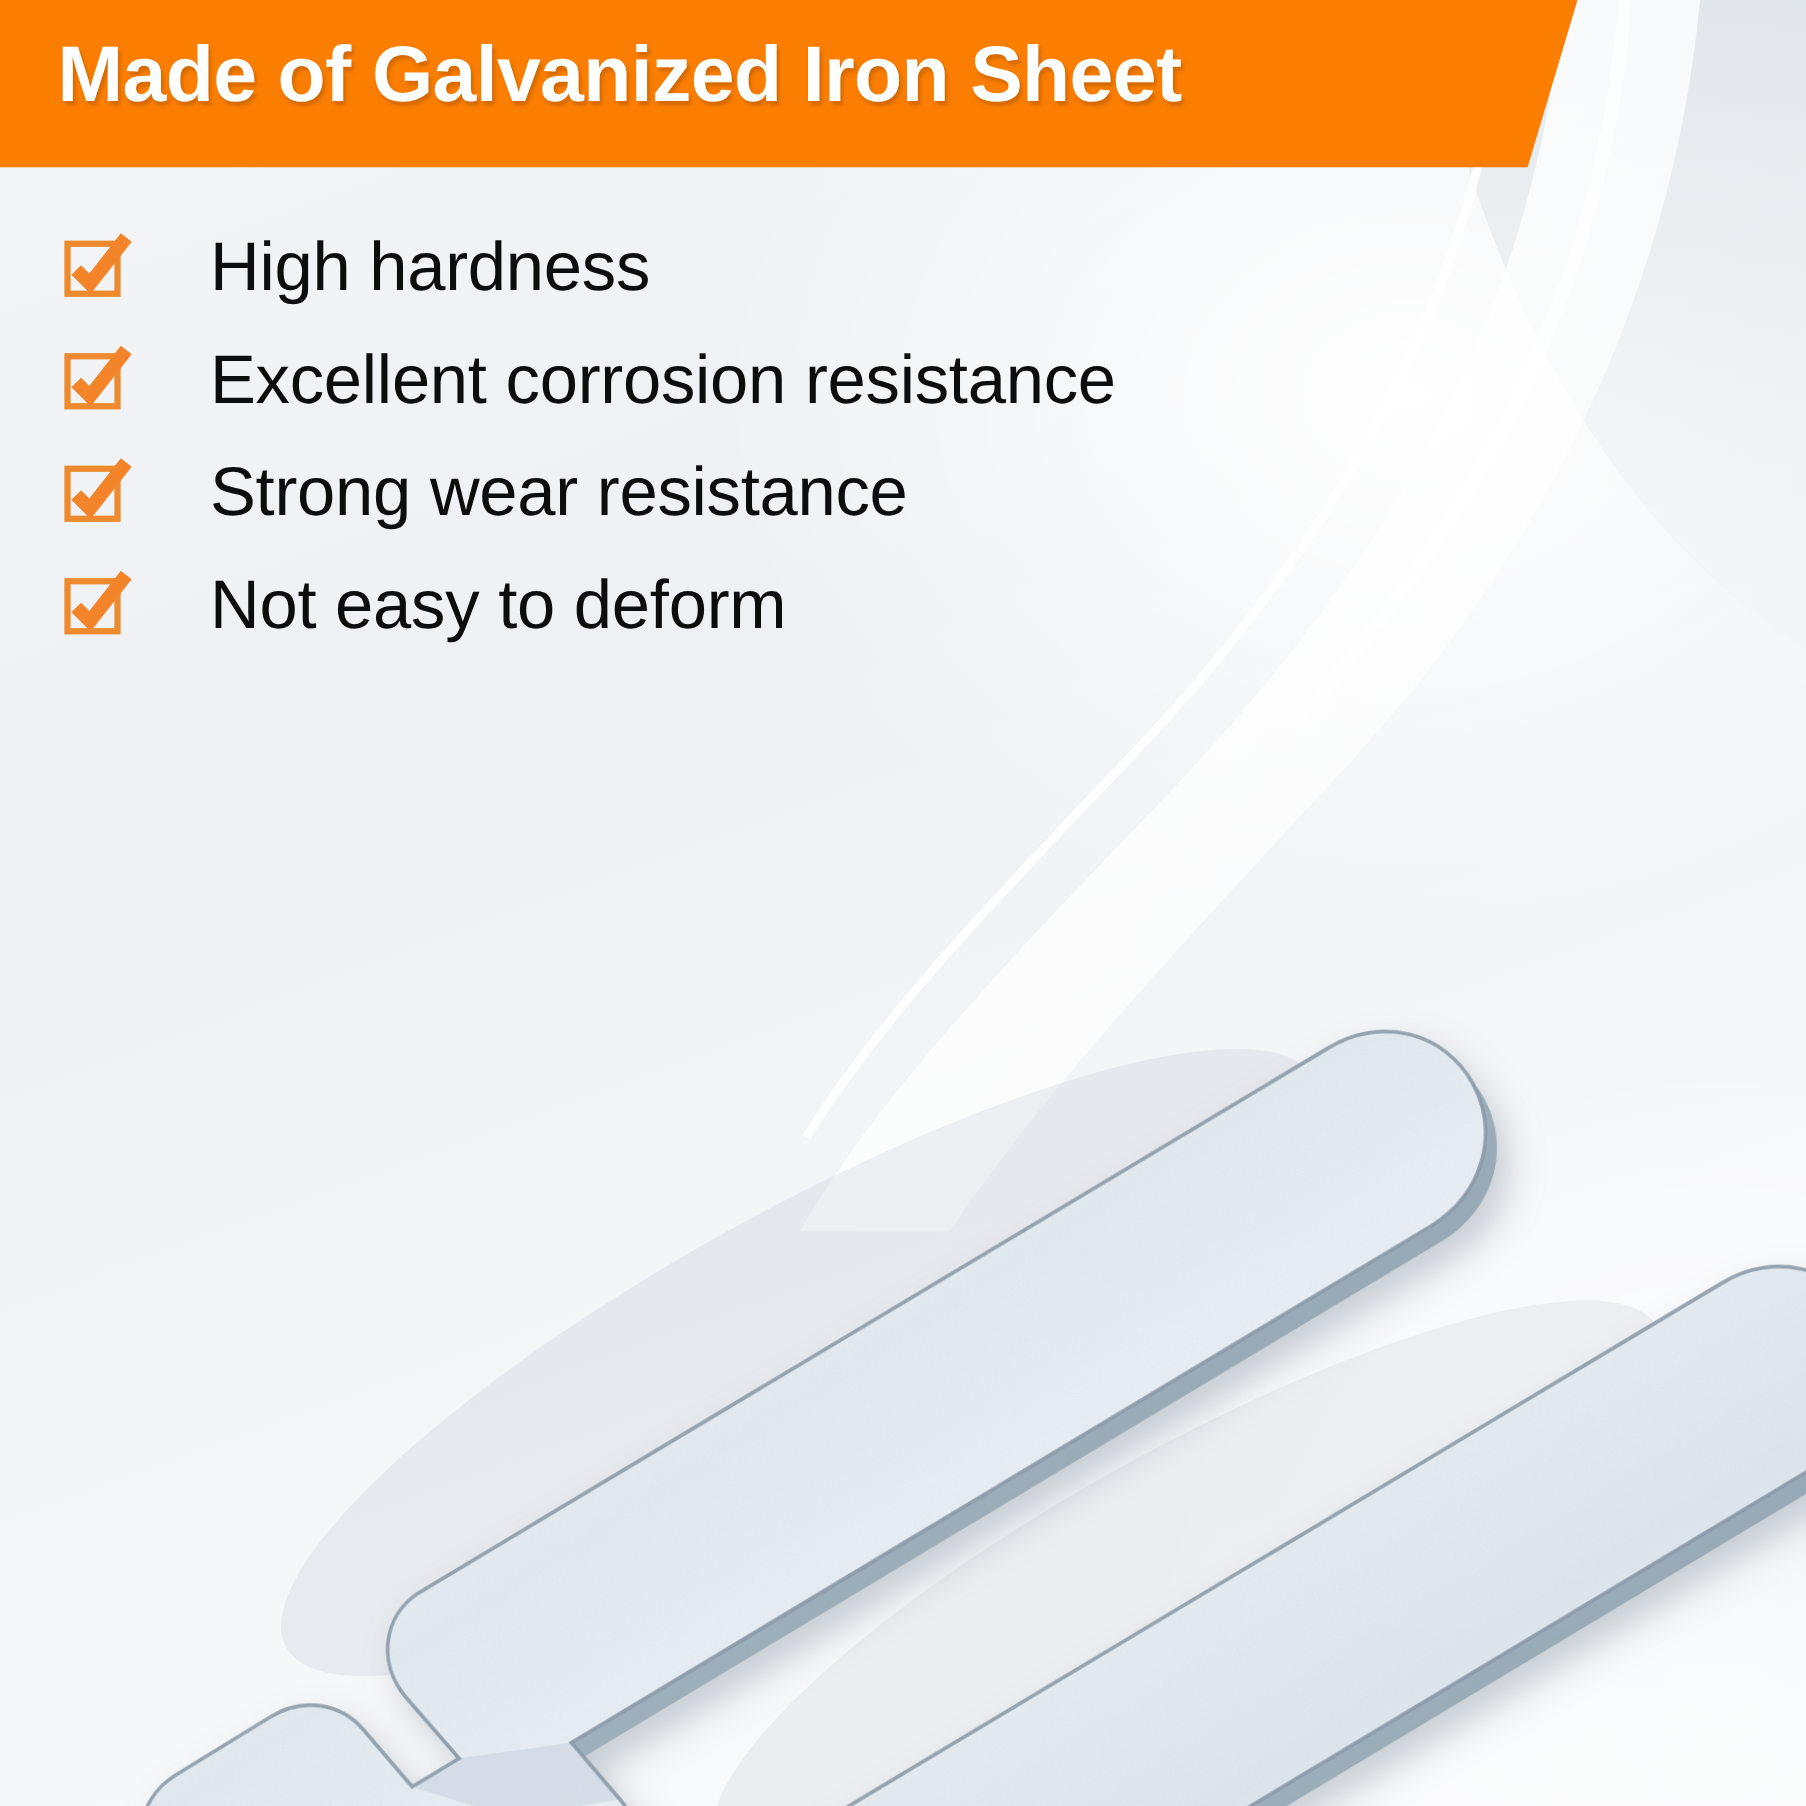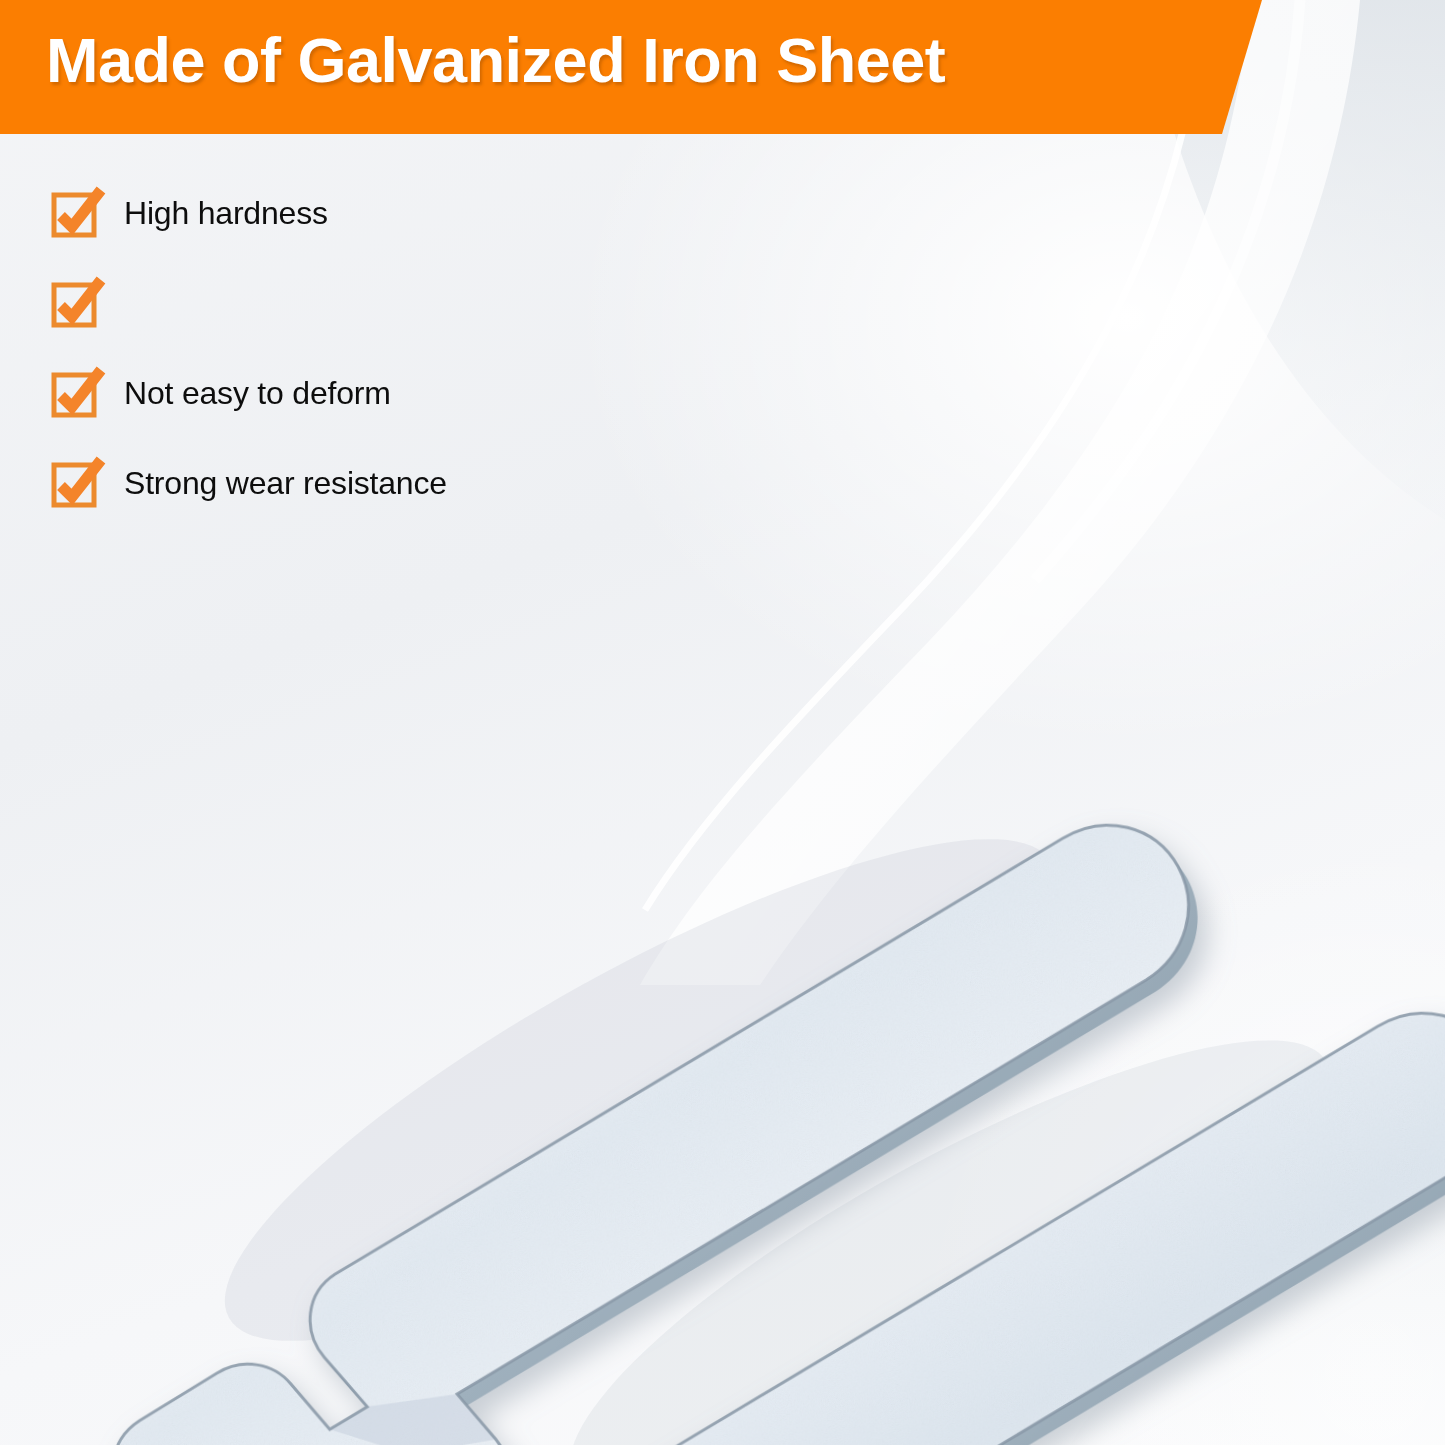--- a/index.html
+++ b/index.html
@@ -55,25 +55,26 @@
     height:90px;
   }
   .check-icon {
     width:52px; height:52px;
     flex:0 0 52px;
     position:relative;
     margin-right:22px;
   }
   .check-icon svg { display:block; width:52px; height:52px; overflow:visible; }
   .feature-label {
-    font-size:32px;
+    font-size:55px;
     color:#0d0d0d;
     line-height:1;
     white-space:nowrap;
     letter-spacing:-0.2px;
+    margin-left:44px;
   }
 
   
   #product-photo {
     position:absolute;
     left:0; top:430px;
     width:1445px; height:1015px;
     z-index:3;
   }
   #product-photo svg { display:block; width:1445px; height:1015px; }
@@ -252,38 +253,39 @@
       <span class="feature-label">High hardness</span>
     </div>
 
     <div class="feature-row">
       <span class="check-icon">
         <svg viewBox="0 0 52 52">
           <rect x="4" y="8" width="40" height="40" fill="none" stroke="#ec8a2d" stroke-width="5"></rect>
           <path d="M11 29 L22 40 L51 3" fill="none" stroke="#f4842a" stroke-width="11" stroke-linecap="butt" stroke-linejoin="miter"></path>
         </svg>
       </span>
+      <span class="feature-label">Excellent corrosion resistance</span>
+    </div>
+
+    <div class="feature-row">
+      <span class="check-icon">
+        <svg viewBox="0 0 52 52">
+          <rect x="4" y="8" width="40" height="40" fill="none" stroke="#ec8a2d" stroke-width="5"></rect>
+          <path d="M11 29 L22 40 L51 3" fill="none" stroke="#f4842a" stroke-width="11" stroke-linecap="butt" stroke-linejoin="miter"></path>
+        </svg>
+      </span>
+      <span class="feature-label">Strong wear resistance</span>
     </div>
 
     <div class="feature-row">
       <span class="check-icon">
         <svg viewBox="0 0 52 52">
           <rect x="4" y="8" width="40" height="40" fill="none" stroke="#ec8a2d" stroke-width="5"></rect>
           <path d="M11 29 L22 40 L51 3" fill="none" stroke="#f4842a" stroke-width="11" stroke-linecap="butt" stroke-linejoin="miter"></path>
         </svg>
       </span>
       <span class="feature-label">Not easy to deform</span>
     </div>
 
-    <div class="feature-row">
-      <span class="check-icon">
-        <svg viewBox="0 0 52 52">
-          <rect x="4" y="8" width="40" height="40" fill="none" stroke="#ec8a2d" stroke-width="5"></rect>
-          <path d="M11 29 L22 40 L51 3" fill="none" stroke="#f4842a" stroke-width="11" stroke-linecap="butt" stroke-linejoin="miter"></path>
-        </svg>
-      </span>
-      <span class="feature-label">Strong wear resistance</span>
-    </div>
-
 
   </div>
 
 </div>
 
 </body></html>

